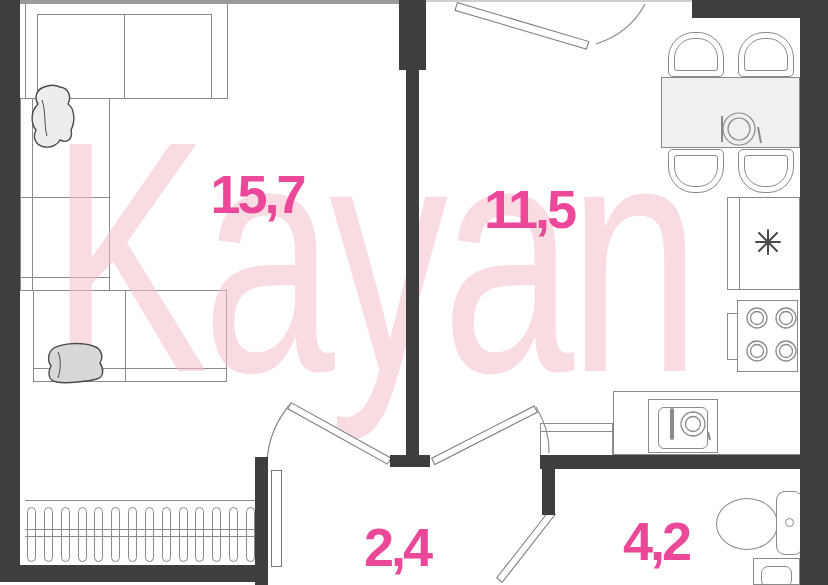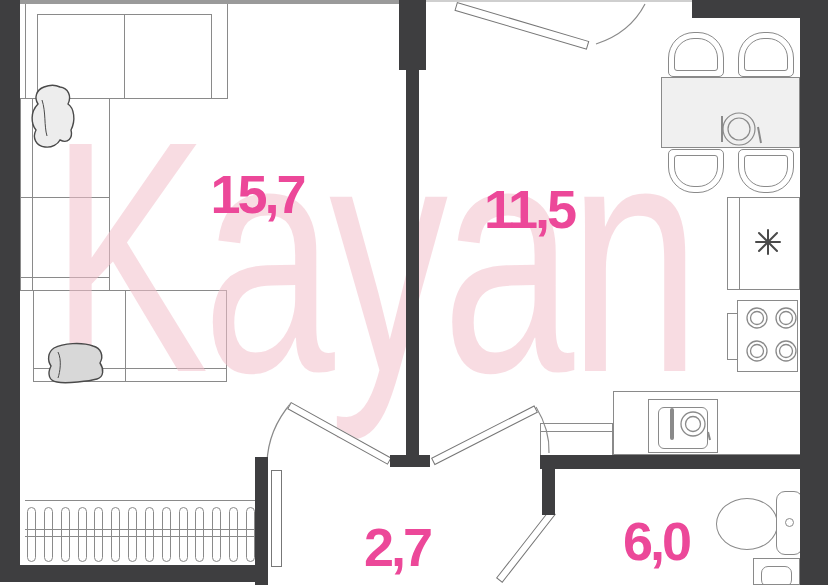--- a/index.html
+++ b/index.html
@@ -165,16 +165,16 @@
   <div class="wall" style="left:399px;top:0;width:27px;height:70px;"></div>
   <div class="wall" style="left:406px;top:70px;width:13px;height:390px;"></div>
   <div class="wall" style="left:390px;top:455px;width:40px;height:12px;"></div>
   <div class="wall" style="left:692px;top:0;width:136px;height:18px;"></div>
   <div class="wall" style="left:800px;top:0;width:28px;height:585px;"></div>
   <div class="wall" style="left:540px;top:455px;width:262px;height:14px;"></div>
   <div class="wall" style="left:542px;top:469px;width:13px;height:46px;"></div>
 
   <div class="area-label" style="left:257px;top:194px;">15,7</div>
   <div class="area-label" style="left:529px;top:209px;">11,5</div>
-  <div class="area-label" style="left:397px;top:547px;">2,7</div>
-  <div class="area-label" style="left:656px;top:541px;">6,0</div>
+  <div class="area-label" style="left:397px;top:547px;">2,4</div>
+  <div class="area-label" style="left:656px;top:541px;">4,2</div>
 
 </div>
 
 </body></html>

